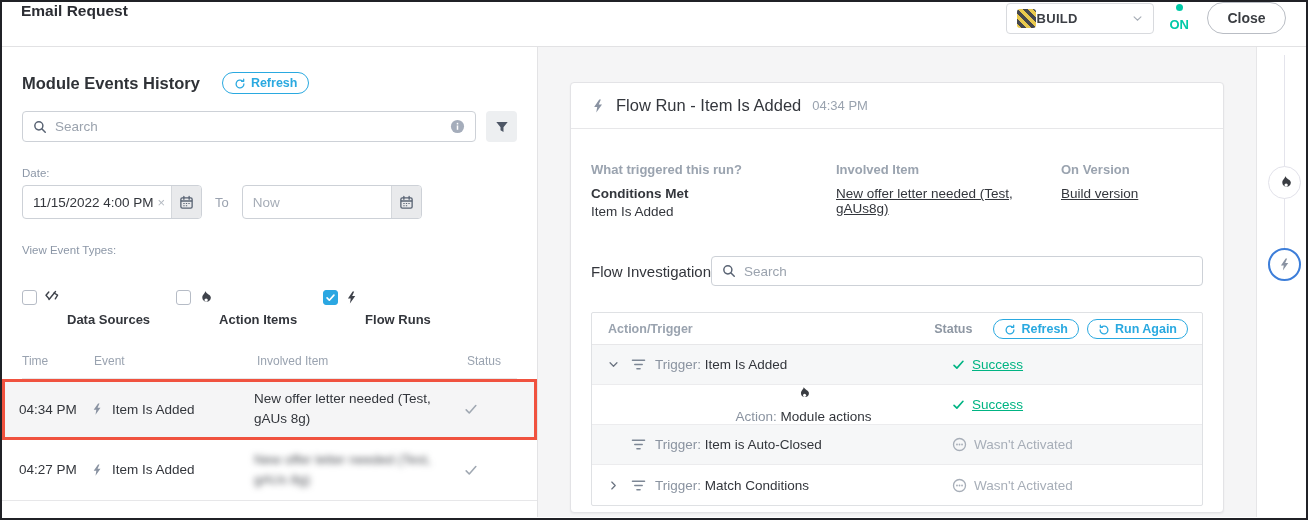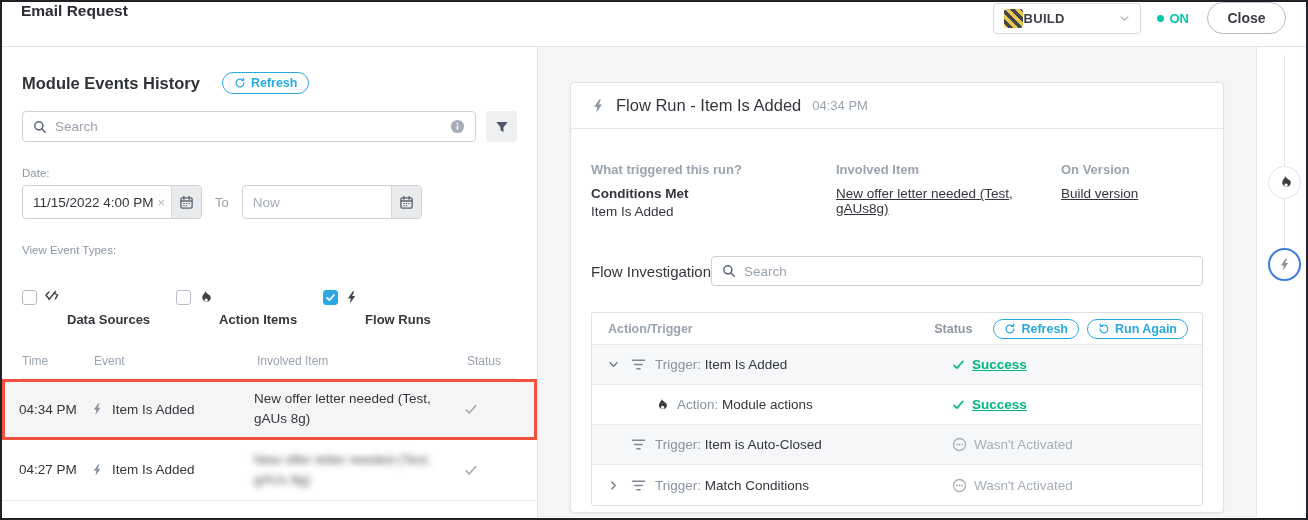--- a/index.html
+++ b/index.html
@@ -23,40 +23,40 @@
   .build-select {
     display:flex; align-items:center; width:148px; height:31px;
     border:1px solid #d8dade; border-radius:4px; padding:0 10px; gap:1px;
     background:#fff; cursor:pointer;
   }
   .build-swatch {
     width:19px; height:19px; border-radius:3px;
     background:repeating-linear-gradient(45deg,#e9c94d 0 3.5px,#46474b 3.5px 7px);
   }
   .build-select .lbl { font-size:13px; font-weight:700; color:#3c3f45; letter-spacing:.3px; flex:1; }
-  .on-badge { display:flex; align-items:center; gap:6px; margin:0 18px 0 16px; color:#00c9a7; font-weight:700; font-size:13px; }
+  .on-badge { display:flex; align-items:center; gap:6px; margin:0 18px 0 16px; color:#00c9a7; font-weight:700; font-size:13px;flex-direction:column; }
   .on-dot { width:7px; height:7px; border-radius:50%; background:#00c9a7; }
   .close-btn {
     width:79px; height:32px; border:1px solid #b9bdc4; border-radius:16px;
     background:#fff; font-size:14px; font-weight:700; color:#3a3d42;
     display:flex; align-items:center; justify-content:center; cursor:pointer;
     font-family:"Liberation Sans", sans-serif;
   }
 
   
   .main { display:flex; height:470px; }
   .left-panel { width:536px; background:#fff; border-right:1px solid #e3e3e5; padding:25px 20px 0; }
   .right-area { flex:1; background:#f5f5f6; padding:35px 32px 0; }
   .right-rail { width:50px; background:#fff; border-left:1px solid #e6e6e8; position:relative; }
 
   
   .lp-head { display:flex; align-items:center; gap:22px; }
   .lp-head h2 { font-size:16.5px; font-weight:700; color:#2f3237; }
   .pill {
-    display:inline-flex; align-items:center; gap:5px; background:#fff;
+    display:inline-flex; align-items:flex-end; gap:5px; background:#fff;
     border:1px solid #2aa9e0; color:#2aa9e0; border-radius:13px;
     padding:3px 11px; font-size:12.5px; font-weight:700; cursor:pointer;
     font-family:"Liberation Sans", sans-serif;
   }
   .search-row { display:flex; align-items:center; margin-top:17px; gap:10px; }
   .search-field {
     flex:1; height:31px; border:1px solid #cdd1d7; border-radius:4px;
     display:flex; align-items:center; padding:0 10px; gap:8px; background:#fff;
   }
   .search-field input {
@@ -139,26 +139,26 @@
   .ft-head .col-a { flex:1; font-size:12.5px; font-weight:700; color:#9aa3af; }
   .ft-head .col-s { font-size:12.5px; font-weight:700; color:#8e97a3; margin-right:13px; }
   .ft-head .pill { padding:2px 10px; margin-left:8px; }
   .ft-row { display:flex; align-items:center; height:40px; border-bottom:1px solid #ececee; font-size:13.5px; }
   .ft-row:last-child { border-bottom:none; }
   .ft-row.shade { background:#f6f7f8; }
   .ft-left { flex:1; display:flex; align-items:center; padding-left:16px; gap:9px; }
   .ft-left .chev { color:#6a7380; width:14px; }
   .ft-left .spacer { width:14px; }
   .ft-left .t-ico { color:#7d8795; }
-  .ft-left.indent { padding-left:63px; }
+  .ft-left.indent { padding-left:63px;flex-direction:column; }
   .prefix { color:#8a93a0; }
   .name { color:#33363c; }
   .ft-status { width:250px; display:flex; align-items:center; gap:7px; }
   .ft-status.ok { color:#00b483; }
-  .ft-status.ok .st-text { text-decoration:underline; font-weight:700; cursor:pointer; }
+  .ft-status.ok .st-text { text-decoration:underline; font-weight:400; cursor:pointer; }
   .ft-status.na { color:#a7aeb8; }
 
   
   .rail-line { position:absolute; left:27px; top:8px; width:1px; height:196px; background:#e4e4ec; }
   .rail-node {
     position:absolute; left:11px; width:33px; height:33px; border-radius:50%;
     background:#fff; border:1px solid #e2e2ea; display:flex; align-items:center;
     justify-content:center; cursor:pointer;
   }
   .rail-node.flame-node { top:119px; color:#3a3d42; }

